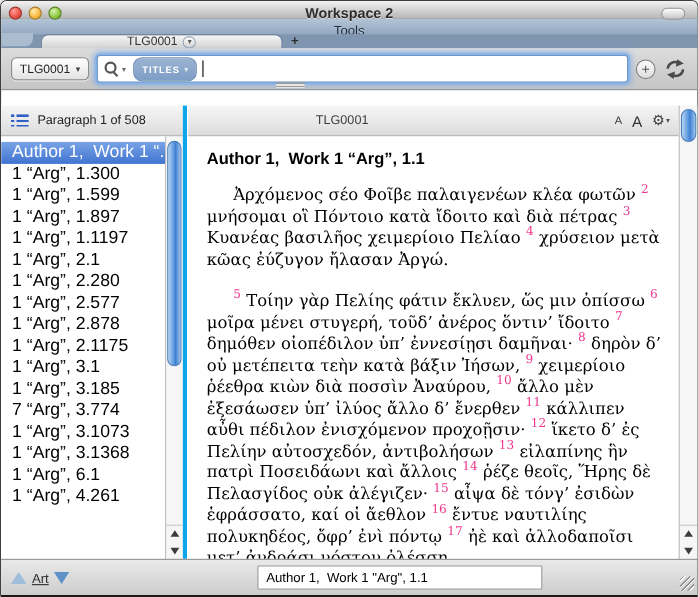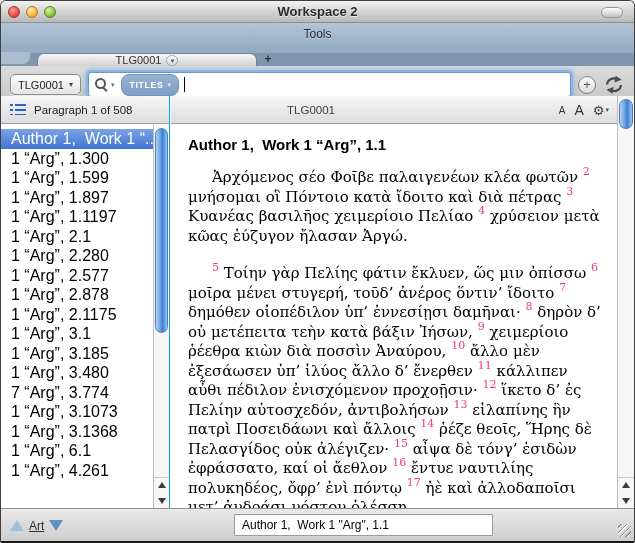--- a/index.html
+++ b/index.html
@@ -2,33 +2,33 @@
 <html style="--line-number-pink: #f0368e; --selection-blue: #3f74d1; --token-blue: #7e9ec7; --scrollbar-blue: #5d9ae0;"><head>
 <meta charset="utf-8">
 <style>
   html,body{margin:0;padding:0;width:635px;height:543px;overflow:hidden;background:#e9e9e9;
     font-family:"Liberation Sans","DejaVu Sans",sans-serif;}
   *{box-sizing:border-box;}
   .window{position:absolute;inset:0;border:1px solid #3f3f3f;border-bottom:2px solid #191919;
     border-radius:6px 6px 2px 2px;overflow:hidden;background:#fff;}
 
   
-  .titlebar{height:22px;background:linear-gradient(#f2f2f2,#d8d8d8 45%,#b9b9b9);
+  .titlebar{height:16px;background:linear-gradient(#f2f2f2,#d8d8d8 45%,#b9b9b9);
     border-bottom:1px solid #8f8f8f;position:relative;}
   .title{text-align:center;font:bold 13px/21px "Liberation Sans",sans-serif;color:#2c2c2c;
     text-shadow:0 1px 0 rgba(255,255,255,.6);}
   .tl{position:absolute;top:5px;width:12px;height:12px;border-radius:50%;}
   .tl.close{left:7px;background:radial-gradient(circle at 35% 30%,#ff9d96,#ea4f44 60%,#b33127);border:1px solid #9f352c;}
   .tl.min{left:25px;background:radial-gradient(circle at 35% 30%,#ffeab0,#f7b83c 60%,#c4882a);border:1px solid #a97a22;}
   .tl.max{left:43px;background:radial-gradient(circle at 35% 30%,#d6f2ae,#8dc83e 60%,#5e9427);border:1px solid #587f1f;}
   .pill{position:absolute;right:11px;top:6px;width:22px;height:11px;border-radius:6px;
     background:linear-gradient(#fefefe,#c4c4c4);border:1px solid #979797;}
 
   
-  .toolsbar{height:30px;background:linear-gradient(#b4c4d6,#93a9c2);text-align:center;
+  .toolsbar{height:14px;background:linear-gradient(#b4c4d6,#93a9c2);text-align:center;
     font:12px/22px "Liberation Sans",sans-serif;color:#222c3a;text-shadow:0 1px 0 rgba(255,255,255,.35);}
 
   
   .tabrow{height:13px;background:#7f95b0;position:relative;}
   .tabstub{position:absolute;left:0;top:-1px;width:29px;height:12px;background:#abbccf;border-radius:0 0 7px 0;}
   .tab{position:absolute;left:36px;top:0;width:220px;height:13px;border-radius:7px 7px 0 0;
     background:linear-gradient(#f7f7f7,#d2d2d2);border:1px solid #73849c;border-bottom:none;
     display:flex;align-items:center;justify-content:center;gap:5px;}
   .tab-label{font:11px/11px "Liberation Sans",sans-serif;color:#333;}
   .tab-menu{width:12px;height:11px;border-radius:6px;background:linear-gradient(#fdfdfd,#d4d4d4);
@@ -59,21 +59,21 @@
   .caretbar{width:1px;height:15px;background:#000;margin-left:2px;}
   .plusbtn{width:18px;height:18px;border:1px solid #7d7d7d;border-radius:50%;flex:none;
     background:linear-gradient(#fcfcfc,#dedede);text-align:center;
     font:13px/16px "Liberation Sans",sans-serif;color:#555;}
   .recycle{flex:none;width:22px;height:20px;}
   .grip{position:absolute;left:250px;bottom:1px;width:26px;height:5px;
     background:repeating-linear-gradient(#9a9a9a 0 1px,#e6e6e6 1px 3px);}
 
   
   .contentarea{position:absolute;top:95px;bottom:33px;left:0;right:0;background:#fff;}
-  .sidebar{position:absolute;left:0;top:0;bottom:0;width:169px;border-right:1px solid #0ea5e9;}
+  .sidebar{position:absolute;left:0;top:0;bottom:0;width:169px;border-right:4px solid #0ea5e9;}
   .sideheader{height:28px;background:linear-gradient(#f6f6f6,#dcdcdc);border-bottom:1px solid #a2a2a2;
     display:flex;align-items:center;gap:8px;padding:0 9px;font:11.5px "Liberation Sans",sans-serif;color:#222;}
   .listicon{width:16px;height:11px;position:relative;flex:none;}
   .listicon::before{content:"";position:absolute;left:0;top:0;bottom:0;width:3px;
     background:repeating-linear-gradient(#2e5fc8 0 2px,transparent 2px 5px);}
   .listicon::after{content:"";position:absolute;left:5px;top:0;bottom:0;right:0;
     background:repeating-linear-gradient(#2e5fc8 0 2px,transparent 2px 5px);}
   .sidelist{position:absolute;top:28px;bottom:0;left:0;right:16px;background:#fff;
     overflow:hidden;padding-top:5px;}
   .side-row{height:19.5px;line-height:19.5px;padding-left:10px;font-size:16px;color:#000;
@@ -192,21 +192,20 @@
           <div class="side-row">1 “Arg”, 1.599</div>
           <div class="side-row">1 “Arg”, 1.897</div>
           <div class="side-row">1 “Arg”, 1.1197</div>
           <div class="side-row">1 “Arg”, 2.1</div>
           <div class="side-row">1 “Arg”, 2.280</div>
           <div class="side-row">1 “Arg”, 2.577</div>
           <div class="side-row">1 “Arg”, 2.878</div>
           <div class="side-row">1 “Arg”, 2.1175</div>
           <div class="side-row">1 “Arg”, 3.1</div>
           <div class="side-row">1 “Arg”, 3.185</div>
-          <div class="side-row">1 “Arg”, 3.480</div>
           <div class="side-row">7 “Arg”, 3.774</div>
           <div class="side-row">1 “Arg”, 3.1073</div>
           <div class="side-row">1 “Arg”, 3.1368</div>
           <div class="side-row">1 “Arg”, 6.1</div>
           <div class="side-row">1 “Arg”, 4.261</div>
         </div>
       <div class="sidescroll">
         <div class="thumb sthumb"></div>
         <div class="sbarrows">
           <div class="sbbtn up"></div>

